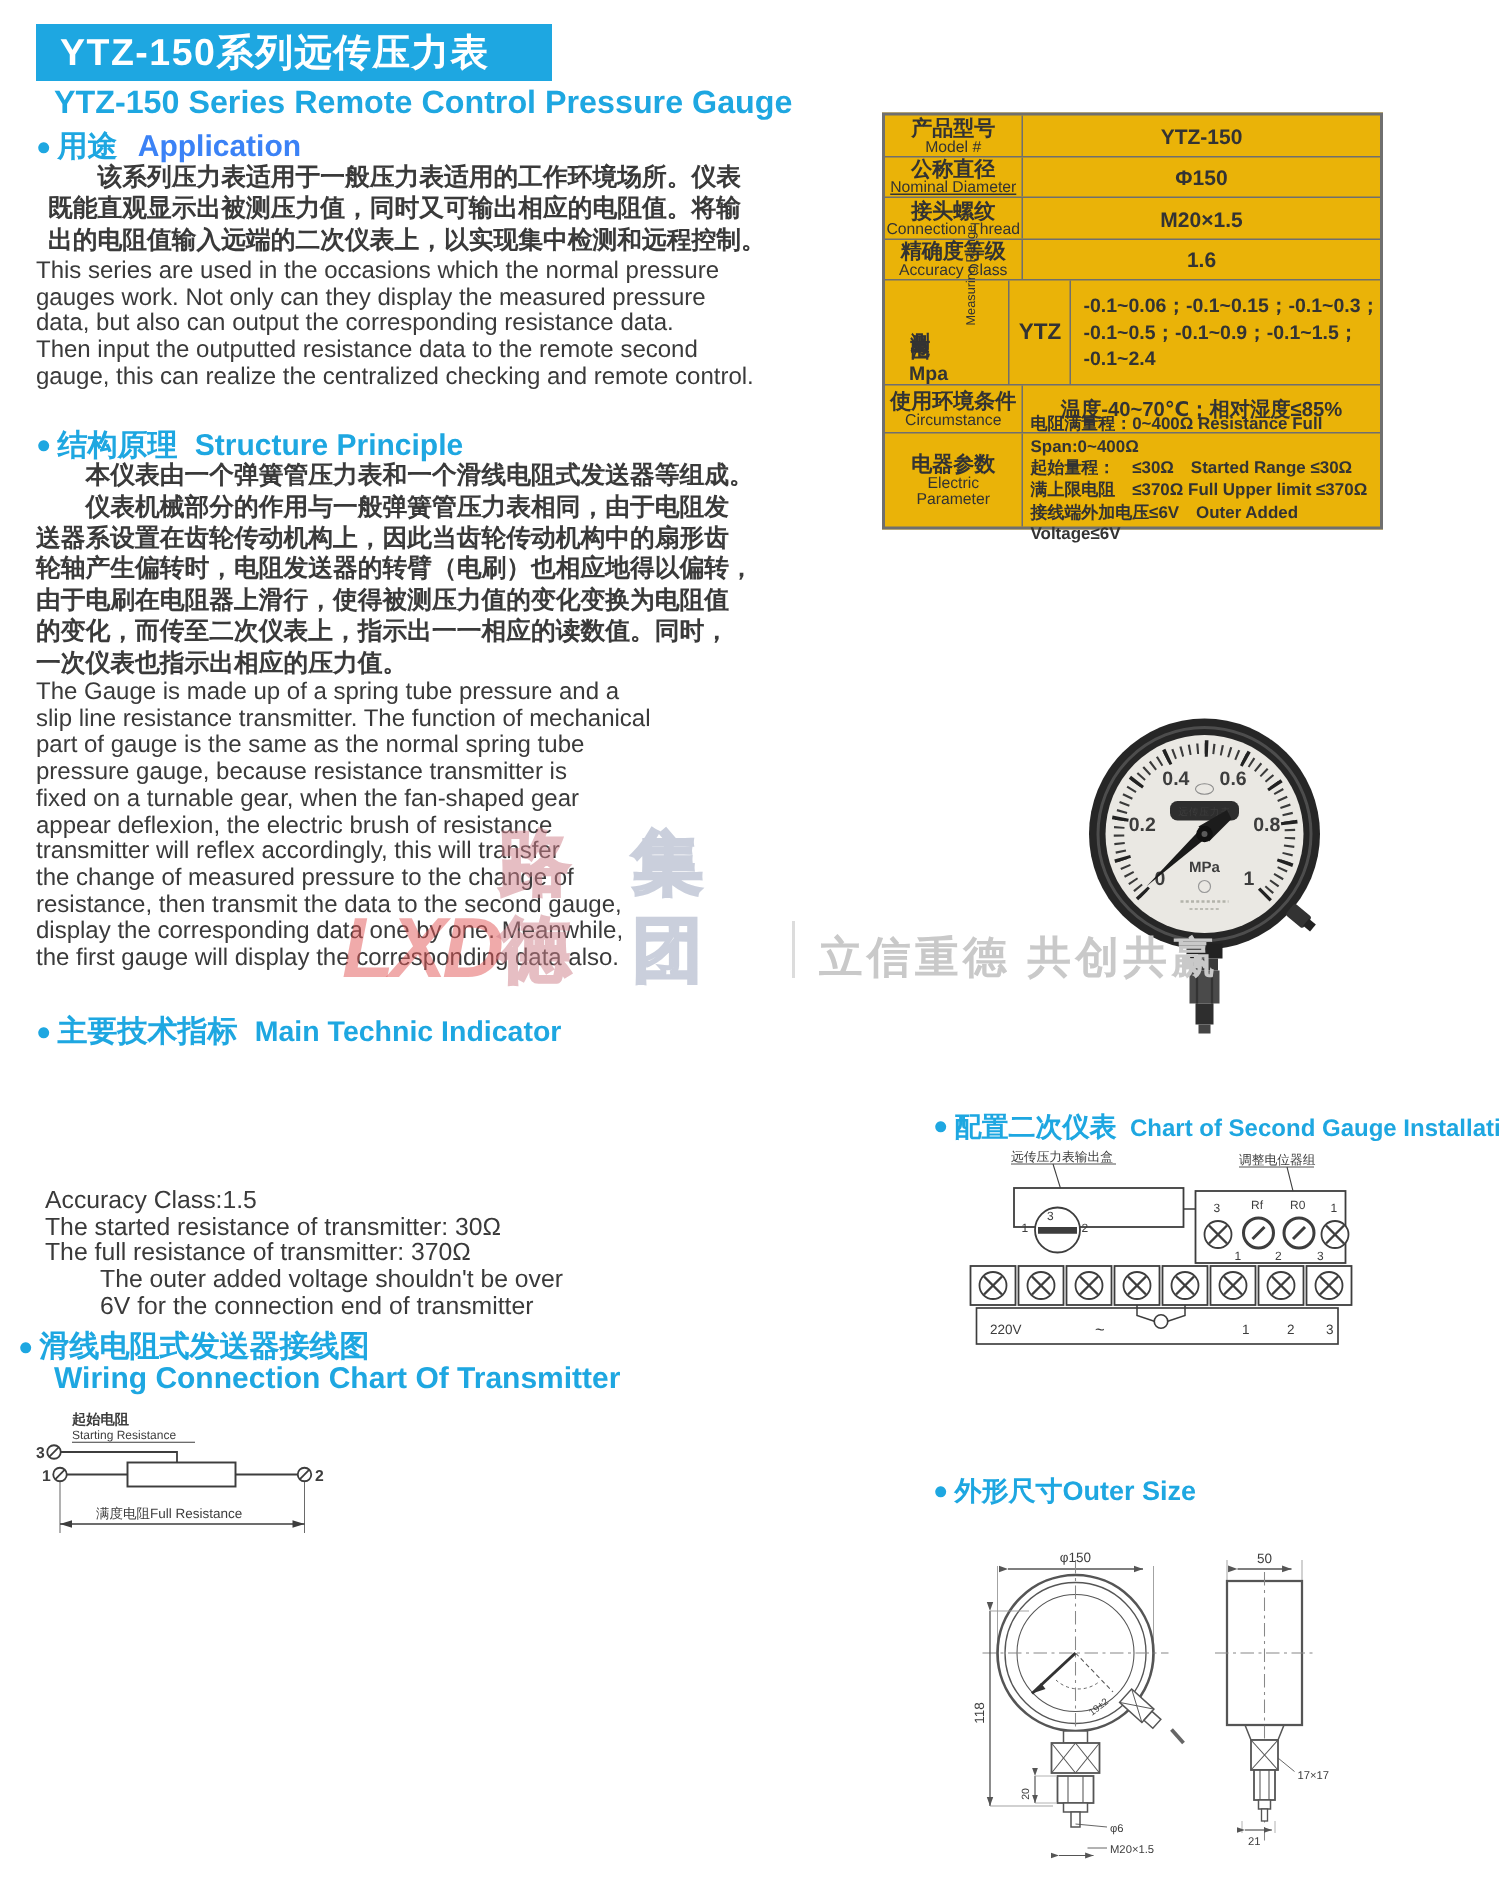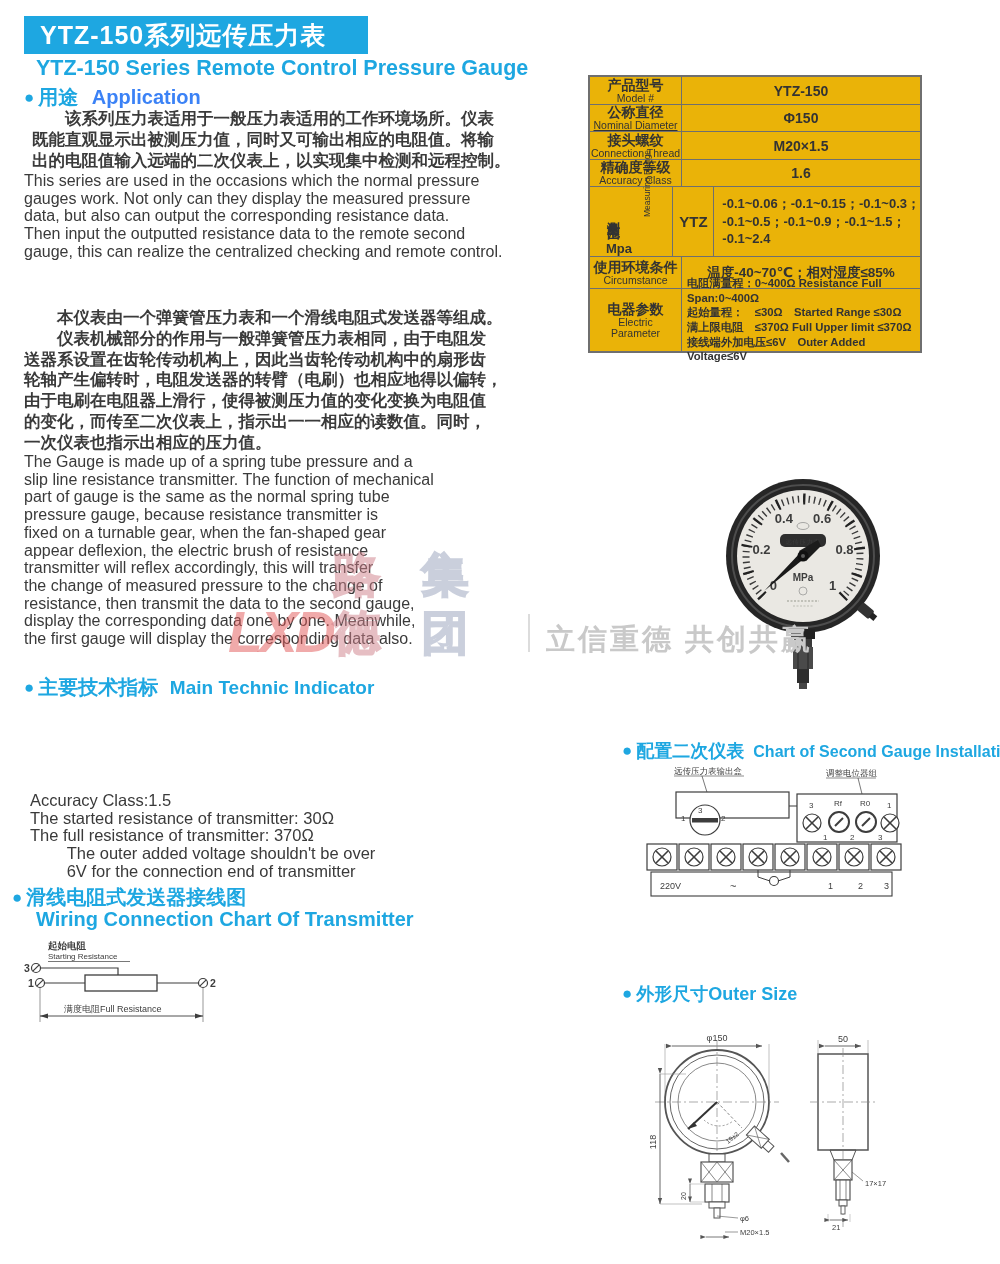--- a/index.html
+++ b/index.html
@@ -67,20 +67,24 @@
   </div>
   <div class="abs para zhp" style="left:32px; top:108px; width:552px;">　　该系列压力表适用于一般压力表适用的工作环境场所。仪表
 既能直观显示出被测压力值，同时又可输出相应的电阻值。将输
 出的电阻值输入远端的二次仪表上，以实现集中检测和远程控制。</div>
   <div class="abs para enp" style="left:24px; top:172px; width:556px;">This series are used in the occasions which the normal pressure
 gauges work. Not only can they display the measured pressure
 data, but also can output the corresponding resistance data.
 Then input the outputted resistance data to the remote second
 gauge, this can realize the centralized checking and remote control.</div>
 
+  <div class="abs sec" style="left:24px; top:283px; font-size:20px;">
+    <span class="bullet">●</span><span>结构原理</span>
+    <span style="margin-left:6px;">Structure Principle</span>
+  </div>
   <div class="abs para zhp" style="left:24px; top:307px; width:560px;">　　本仪表由一个弹簧管压力表和一个滑线电阻式发送器等组成。
 　　仪表机械部分的作用与一般弹簧管压力表相同，由于电阻发
 送器系设置在齿轮传动机构上，因此当齿轮传动机构中的扇形齿
 轮轴产生偏转时，电阻发送器的转臂（电刷）也相应地得以偏转，
 由于电刷在电阻器上滑行，使得被测压力值的变化变换为电阻值
 的变化，而传至二次仪表上，指示出一一相应的读数值。同时，
 一次仪表也指示出相应的压力值。</div>
   <div class="abs para enp" style="left:24px; top:453px; width:480px;">The Gauge is made up of a spring tube pressure and a
 slip line resistance transmitter. The function of mechanical
 part of gauge is the same as the normal spring tube

